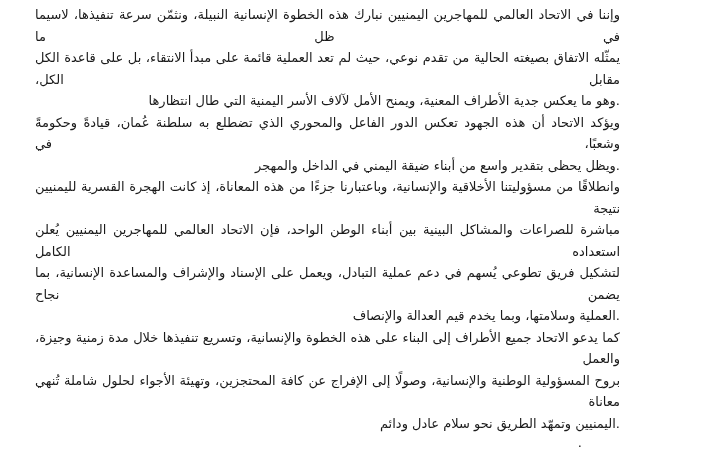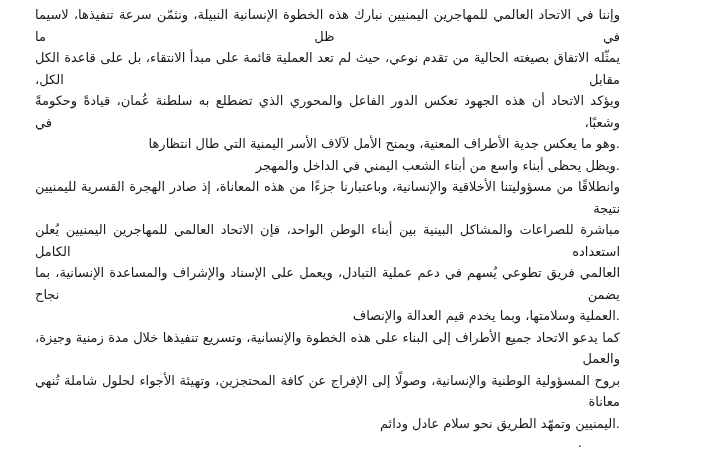--- a/index.html
+++ b/index.html
@@ -55,28 +55,28 @@
       text-align: right;
     }
   </style>
 </head>
 <body>
 
 <div class="page">
 
   <div class="line justified">وإننا في الاتحاد العالمي للمهاجرين اليمنيين نبارك هذه الخطوة الإنسانية النبيلة، ونثمّن سرعة تنفيذها، لاسيما في ظل ما</div>
   <div class="line justified">يمثّله الاتفاق بصيغته الحالية من تقدم نوعي، حيث لم تعد العملية قائمة على مبدأ الانتقاء، بل على قاعدة الكل مقابل الكل،</div>
+  <div class="line last">.وهو ما يعكس جدية الأطراف المعنية، ويمنح الأمل لآلاف الأسر اليمنية التي طال انتظارها</div>
+
   <div class="line justified">ويؤكد الاتحاد أن هذه الجهود تعكس الدور الفاعل والمحوري الذي تضطلع به سلطنة عُمان، قيادةً وحكومةً وشعبًا، في</div>
+  <div class="line last">.ويظل يحظى بتقدير واسع من أبناء ضيقة اليمني في الداخل والمهجر</div>
 
-  <div class="line last">.وهو ما يعكس جدية الأطراف المعنية، ويمنح الأمل لآلاف الأسر اليمنية التي طال انتظارها</div>
-  <div class="line last">.ويظل يحظى أبناء واسع من أبناء الشعب اليمني في الداخل والمهجر</div>
-
-  <div class="line justified">وانطلاقًا من مسؤوليتنا الأخلاقية والإنسانية، وباعتبارنا جزءًا من هذه المعاناة، إذ صادر الهجرة القسرية لليمنيين نتيجة</div>
+  <div class="line justified">وانطلاقًا من مسؤوليتنا الأخلاقية والإنسانية، وباعتبارنا جزءًا من هذه المعاناة، إذ كانت الهجرة القسرية لليمنيين نتيجة</div>
   <div class="line justified">مباشرة للصراعات والمشاكل البينية بين أبناء الوطن الواحد، فإن الاتحاد العالمي للمهاجرين اليمنيين يُعلن استعداده الكامل</div>
-  <div class="line justified">العالمي فريق تطوعي يُسهم في دعم عملية التبادل، ويعمل على الإسناد والإشراف والمساعدة الإنسانية، بما يضمن نجاح</div>
+  <div class="line justified">لتشكيل فريق تطوعي يُسهم في دعم عملية التبادل، ويعمل على الإسناد والإشراف والمساعدة الإنسانية، بما يضمن نجاح</div>
   <div class="line last">.العملية وسلامتها، وبما يخدم قيم العدالة والإنصاف</div>
 
   <div class="line justified">كما يدعو الاتحاد جميع الأطراف إلى البناء على هذه الخطوة والإنسانية، وتسريع تنفيذها خلال مدة زمنية وجيزة، والعمل</div>
   <div class="line justified">بروح المسؤولية الوطنية والإنسانية، وصولًا إلى الإفراج عن كافة المحتجزين، وتهيئة الأجواء لحلول شاملة تُنهي معاناة</div>
   <div class="line last">.اليمنيين وتمهّد الطريق نحو سلام عادل ودائم</div>
 
 
   <div class="dot-line">.</div>
 
   <div class="footer-line">صادر عن :الاتحاد العالمي للمهاجرين اليمنيين/ لاهاي</div>

